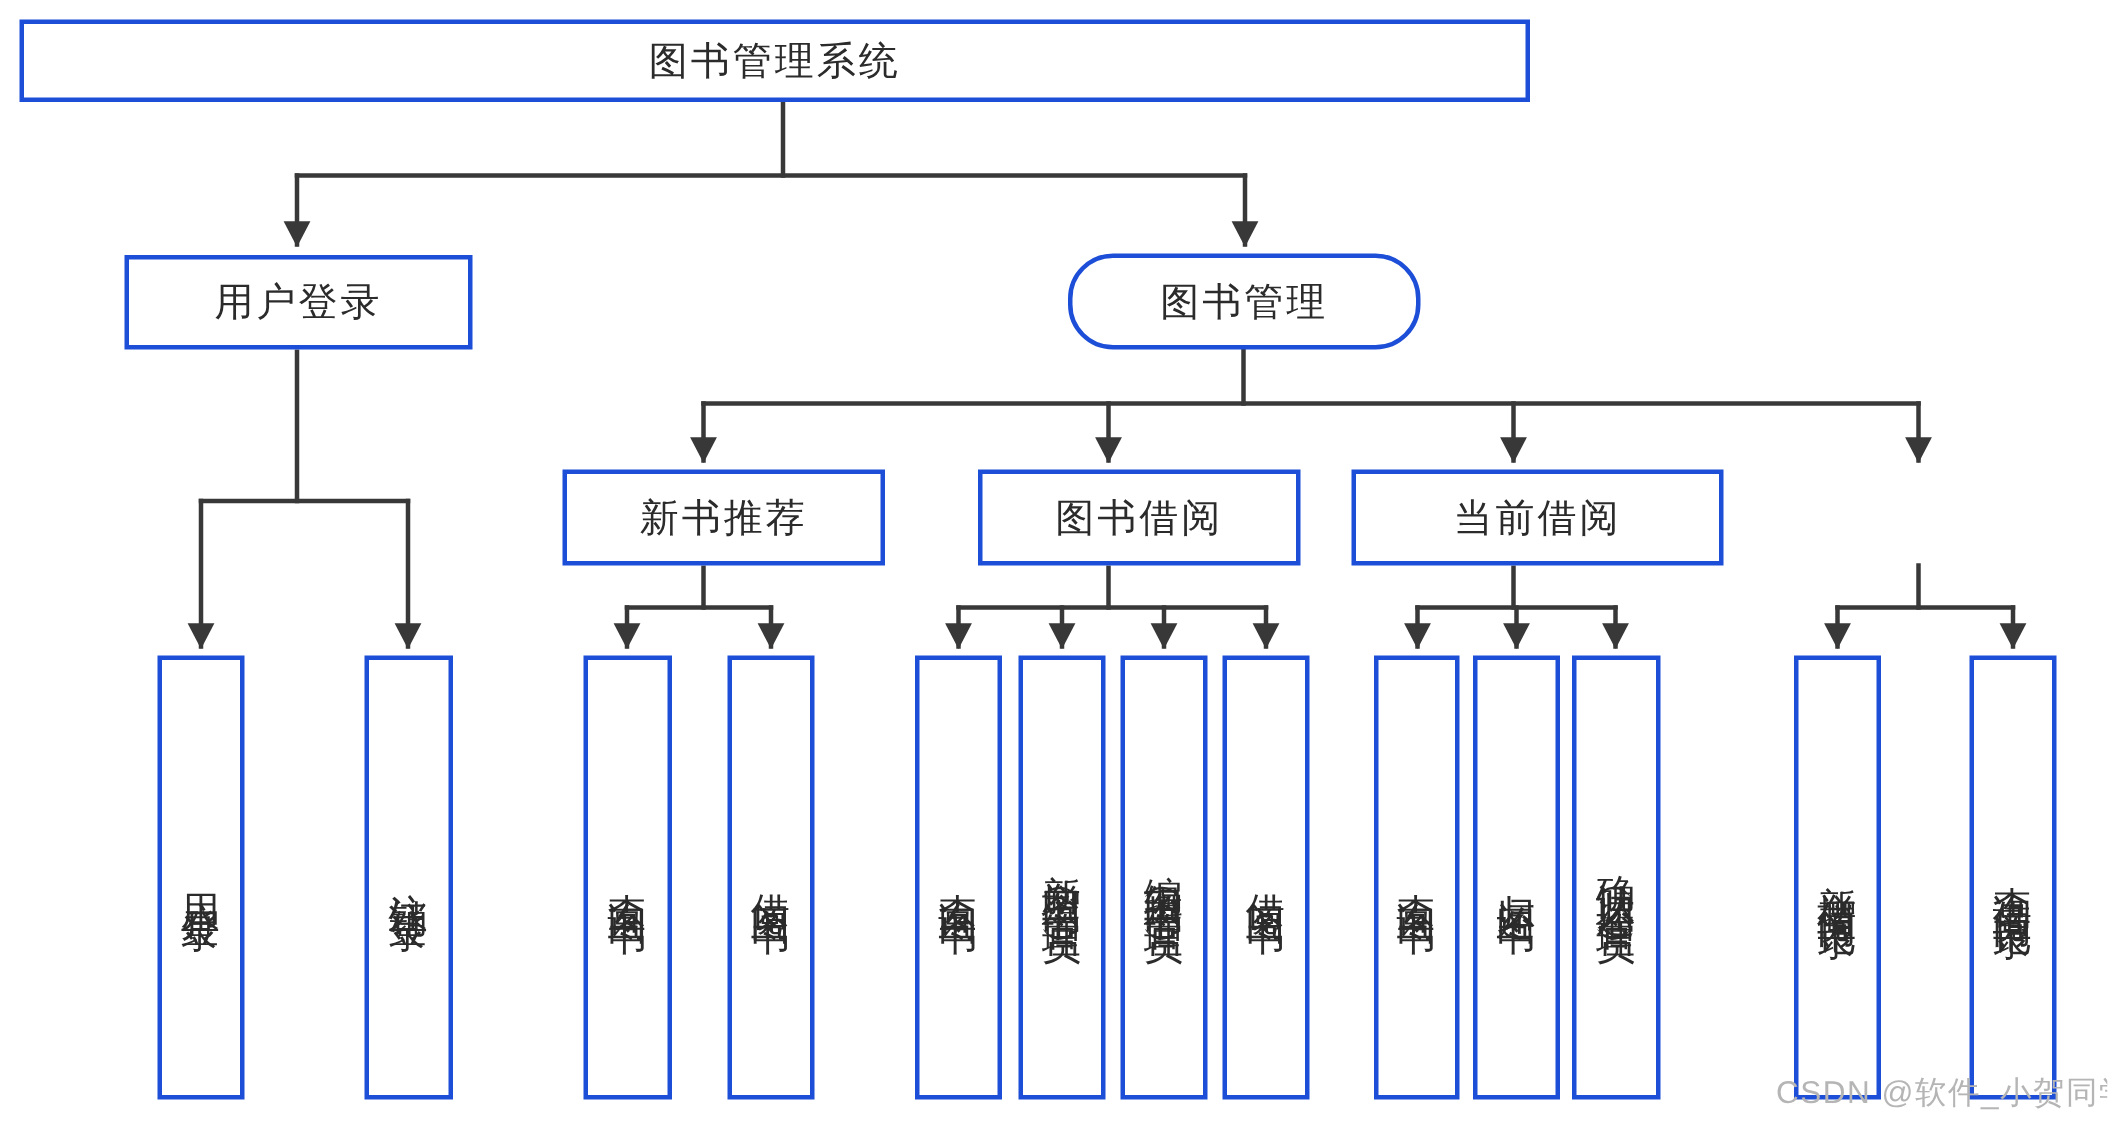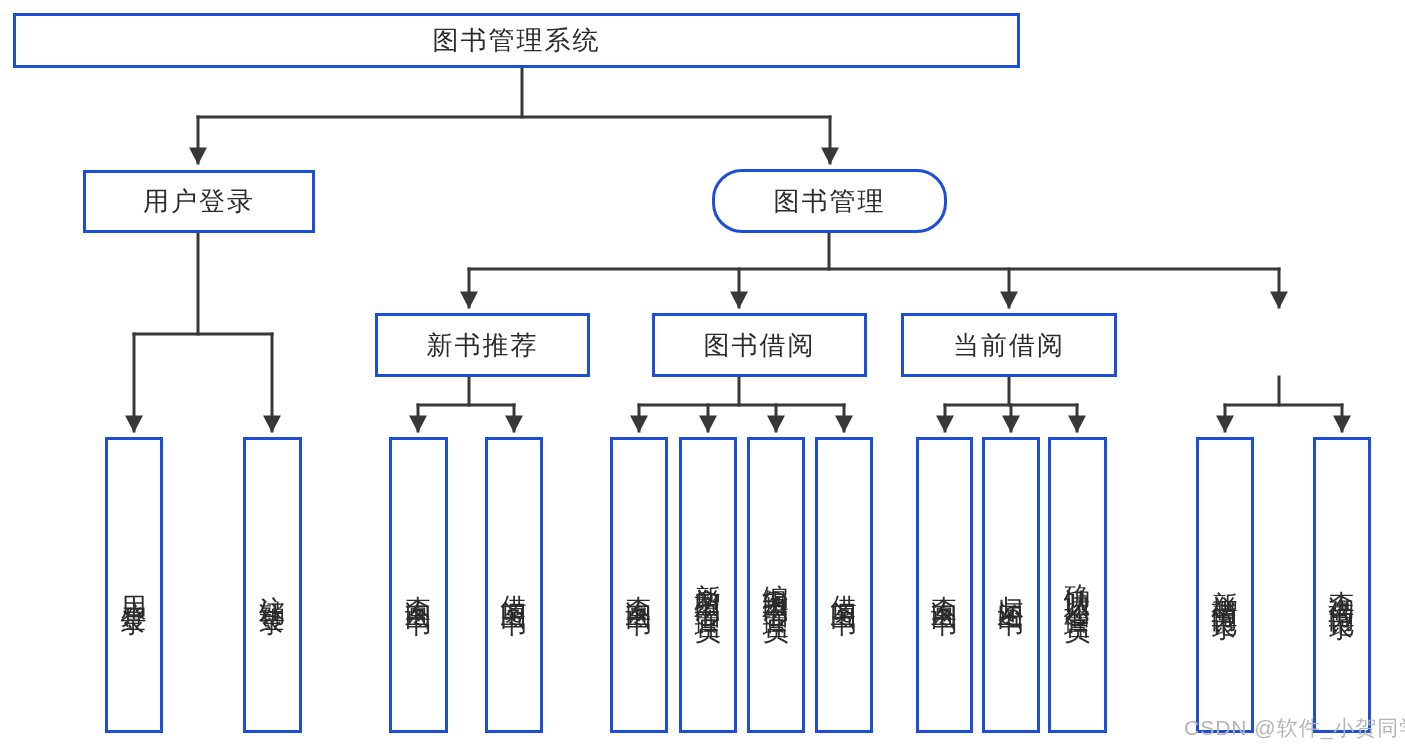--- a/index.html
+++ b/index.html
@@ -42,21 +42,21 @@
     letter-spacing: 5px;
     line-height: 1;
     white-space: nowrap;
   }
   .root-box   { left: 13px;  top: 13px;  width: 1007px; height: 55px; }
   .b-userlogin{ left: 83px;  top: 170px; width: 232px;  height: 63px; }
   .b-bookmgmt { left: 712px; top: 169px; width: 235px;  height: 64px; border-radius: 30px; }
   .b-l3       { top: 313px; height: 64px; }
   .b-newrec   { left: 375px;  width: 215px; }
   .b-bookbrw  { left: 632px;  width: 215px; margin-left: 20px; }
-  .b-curbrw   { left: 901px;  width: 216px; }
+  .b-curbrw   { left: 901px;  width: 248px; }
   .b-brwrec   { left: 1172px; width: 214px; }
   .leaf { top: 437px; height: 296px; width: 58px; }
   .lf-a0 { left: 105px; }
   .lf-a1 { left: 243px; width: 59px; }
   .lf-b0 { left: 389px; width: 59px; }
   .lf-b1 { left: 485px; }
   .lf-c0 { left: 610px; }
   .lf-c1 { left: 679px; }
   .lf-c2 { left: 747px; }
   .lf-c3 { left: 815px; }

